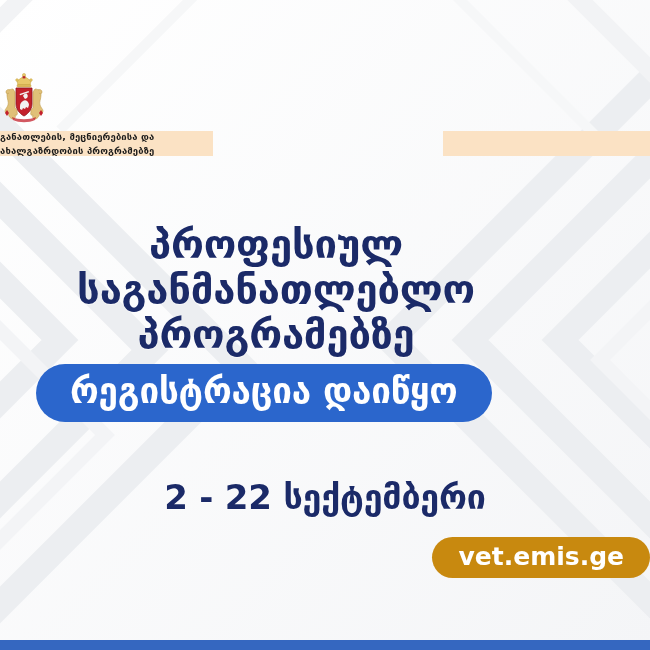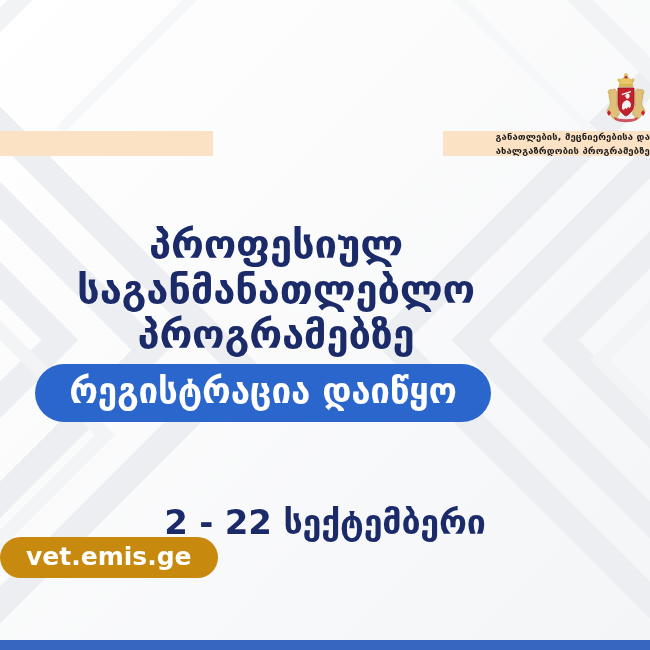--- a/index.html
+++ b/index.html
@@ -33,21 +33,21 @@
   
   .bottom-bar {
     position:absolute; left:0; bottom:0;
     width:650px; height:10px;
     background:#3567c0;
   }
 
   
   .header {
     position:absolute; left:0; top:72px; width:650px;
-    display:flex; flex-direction:column; align-items:flex-end;
+    display:flex; flex-direction:column; align-items:flex-start;
   }
   .emblem { width:48px; height:52px; display:block; }
   .ministry-text {
     margin-top:6px;
     text-align:center;
     color:#1b1b1b;
     font-size:9.5px;
     font-weight:700;
     line-height:1.45;
     letter-spacing:0.1px;
@@ -63,50 +63,50 @@
     font-size:40px;
     line-height:1.12;
     letter-spacing:-0.2px;
     text-shadow:0 1px 1px rgba(255,255,255,.6);
   }
   .headline span { display:block; }
 
   
   .pill-wrap {
     position:absolute; left:0; top:364px; width:526px;
-    display:flex; justify-content:center;
+    display:flex; padding-left:36px;
   }
   .pill-blue {
     background:#2b66cc;
     color:#ffffff;
     font-size:35px;
     font-weight:700;
     line-height:1;
     padding:10px 34px 13px 34px;
     border-radius:32px;
     white-space:nowrap;
     letter-spacing:-0.2px;
   }
 
   
   .date-line {
-    position:absolute; left:0; top:505px; width:650px;
+    position:absolute; left:0; top:480px; width:650px;
     text-align:center;
     color:#1b2a68;
     font-weight:700;
     font-size:34px;
     line-height:1;
     letter-spacing:-0.2px;
     text-shadow:0 1px 1px rgba(255,255,255,.6);
   }
 
   
   .site-wrap {
     position:absolute; left:0; top:537px; width:650px;
-    display:flex; justify-content:flex-start;
+    display:flex; justify-content:flex-end;
   }
   .pill-gold {
     background:#c8890f;
     color:#ffffff;
     font-size:25px;
     font-weight:700;
     line-height:1;
     padding:7px 26px 9px 26px;
     border-radius:22px;
     white-space:nowrap;

